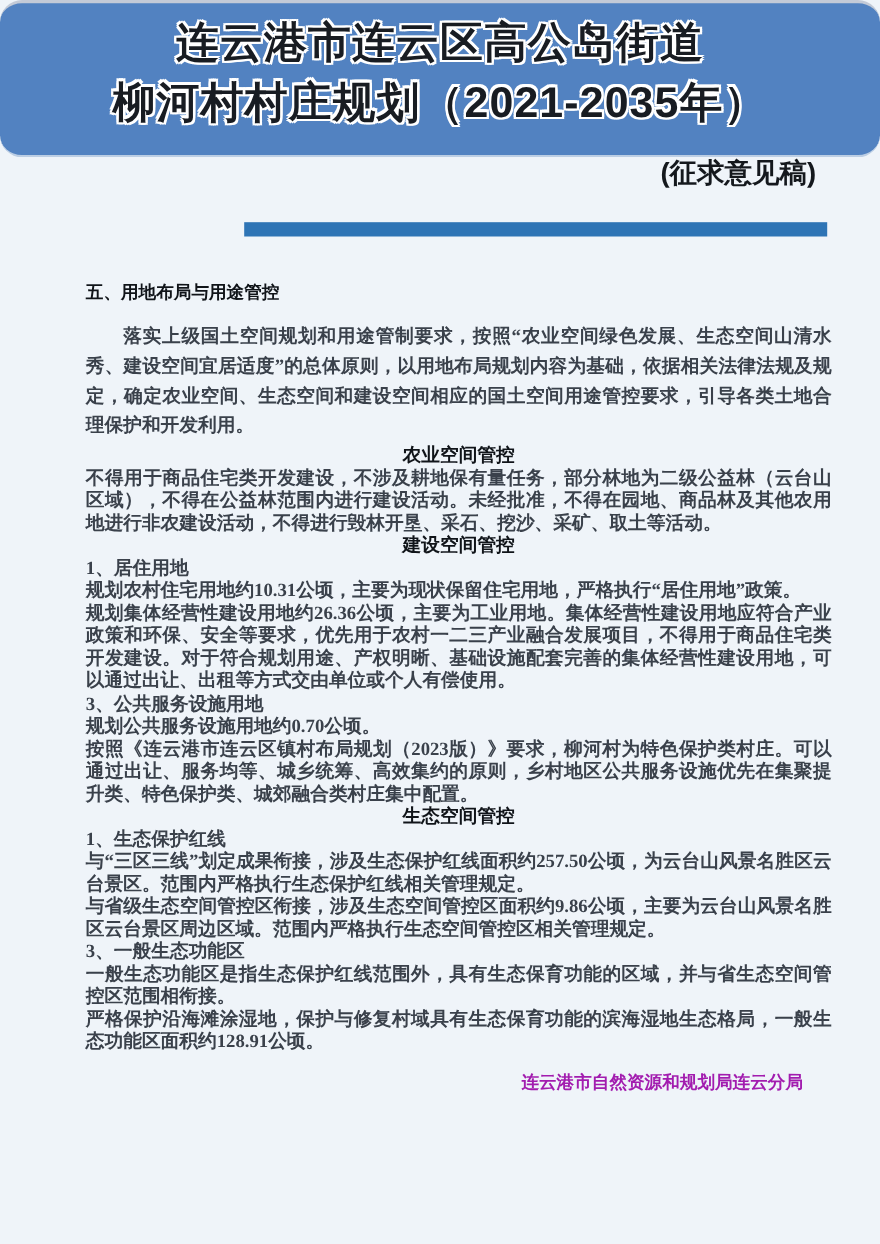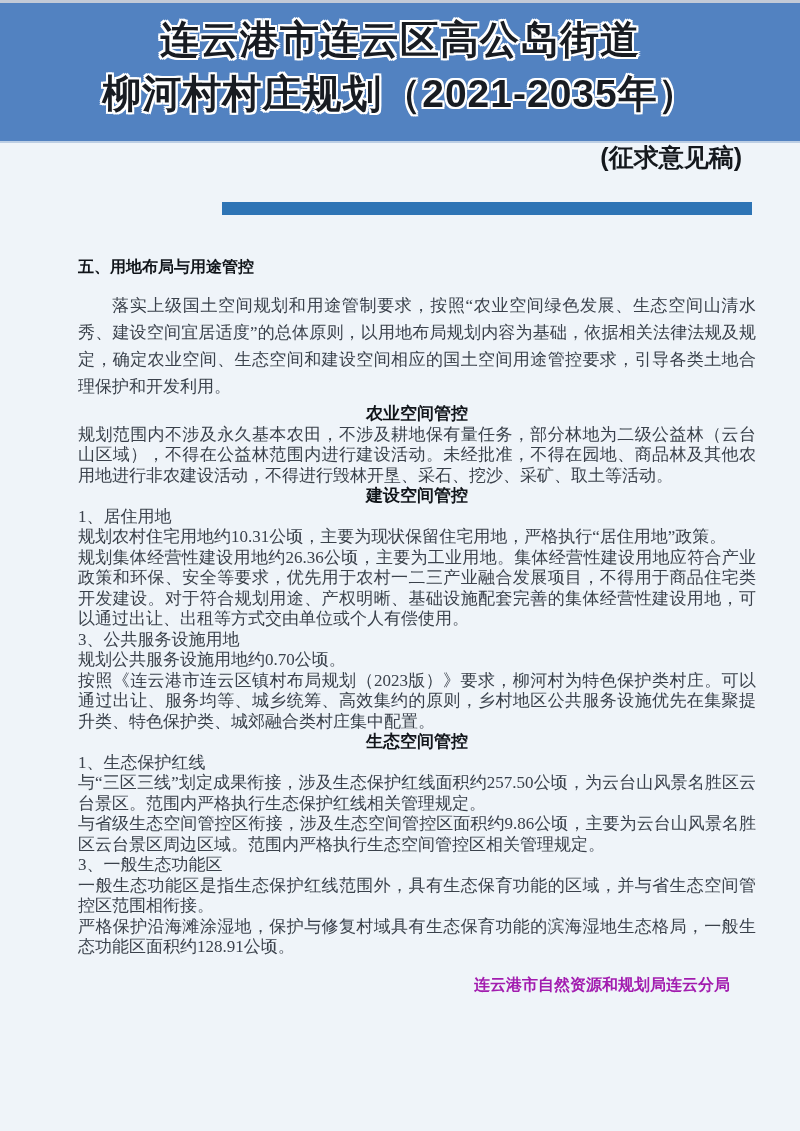--- a/index.html
+++ b/index.html
@@ -22,20 +22,21 @@
   }
   
   .banner{
     box-sizing:border-box;
     height:143px;
     background:var(--banner-bg);
     border-top:3px solid var(--banner-edge-top);
     border-bottom:2px solid var(--banner-edge-bottom);
     text-align:center;
     padding-top:10px;
+    border-radius:20px;
   }
   .banner .title-line{
     font-family:"Liberation Sans", sans-serif;
     font-weight:bold;
     font-size:39px;
     line-height:54px;
     color:var(--title-ink);
     letter-spacing:1px;
     text-shadow:
       -2px -2px 0 #fff, 2px -2px 0 #fff, -2px 2px 0 #fff, 2px 2px 0 #fff,
@@ -61,21 +62,21 @@
   }
   .section-heading{
     margin:39px 0 0 0;
     font-family:"Liberation Sans", sans-serif;
     font-weight:bold;
     font-size:16px;
     line-height:26px;
     color:var(--strong-ink);
   }
   .doc-body{ margin-top:12px; }
-  .doc-body p{ margin:0; }
+  .doc-body p{ margin:0;font-weight:bold; }
   .blk{
     font-size:17px;
     color:var(--body-ink);
     text-align:justify;
     text-justify:inter-character;
   }
   .blk.intro{
     line-height:27px;
     text-indent:2em;
     margin-bottom:4px !important;
@@ -113,21 +114,21 @@
 
     <div class="draft-label">(征求意见稿)</div>
 
     <div class="stamp-bar"></div>
 
     <div class="section-heading">五、用地布局与用途管控</div>
 
     <div class="doc-body">
         <p class="blk intro">落实上级国土空间规划和用途管制要求，按照“农业空间绿色发展、生态空间山清水秀、建设空间宜居适度”的总体原则，以用地布局规划内容为基础，依据相关法律法规及规定，确定农业空间、生态空间和建设空间相应的国土空间用途管控要求，引导各类土地合理保护和开发利用。</p>
         <p class="blk subhead">农业空间管控</p>
-        <p class="blk body">规划范围内不涉及永久基本农田，不涉及耕地保有量任务，部分林地为二级公益林（云台山区域），不得在公益林范围内进行建设活动。未经批准，不得在园地、商品林及其他农用地进行非农建设活动，不得进行毁林开垦、采石、挖沙、采矿、取土等活动。</p>
+        <p class="blk body">不得用于商品住宅类开发建设，不涉及耕地保有量任务，部分林地为二级公益林（云台山区域），不得在公益林范围内进行建设活动。未经批准，不得在园地、商品林及其他农用地进行非农建设活动，不得进行毁林开垦、采石、挖沙、采矿、取土等活动。</p>
         <p class="blk subhead">建设空间管控</p>
         <p class="blk body">1、居住用地</p>
         <p class="blk body">规划农村住宅用地约10.31公顷，主要为现状保留住宅用地，严格执行“居住用地”政策。</p>
         <p class="blk body">规划集体经营性建设用地约26.36公顷，主要为工业用地。集体经营性建设用地应符合产业政策和环保、安全等要求，优先用于农村一二三产业融合发展项目，不得用于商品住宅类开发建设。对于符合规划用途、产权明晰、基础设施配套完善的集体经营性建设用地，可以通过出让、出租等方式交由单位或个人有偿使用。</p>
         <p class="blk body">3、公共服务设施用地</p>
         <p class="blk body">规划公共服务设施用地约0.70公顷。</p>
         <p class="blk body">按照《连云港市连云区镇村布局规划（2023版）》要求，柳河村为特色保护类村庄。可以通过出让、服务均等、城乡统筹、高效集约的原则，乡村地区公共服务设施优先在集聚提升类、特色保护类、城郊融合类村庄集中配置。</p>
         <p class="blk subhead">生态空间管控</p>
         <p class="blk body">1、生态保护红线</p>
         <p class="blk body">与“三区三线”划定成果衔接，涉及生态保护红线面积约257.50公顷，为云台山风景名胜区云台景区。范围内严格执行生态保护红线相关管理规定。</p>

